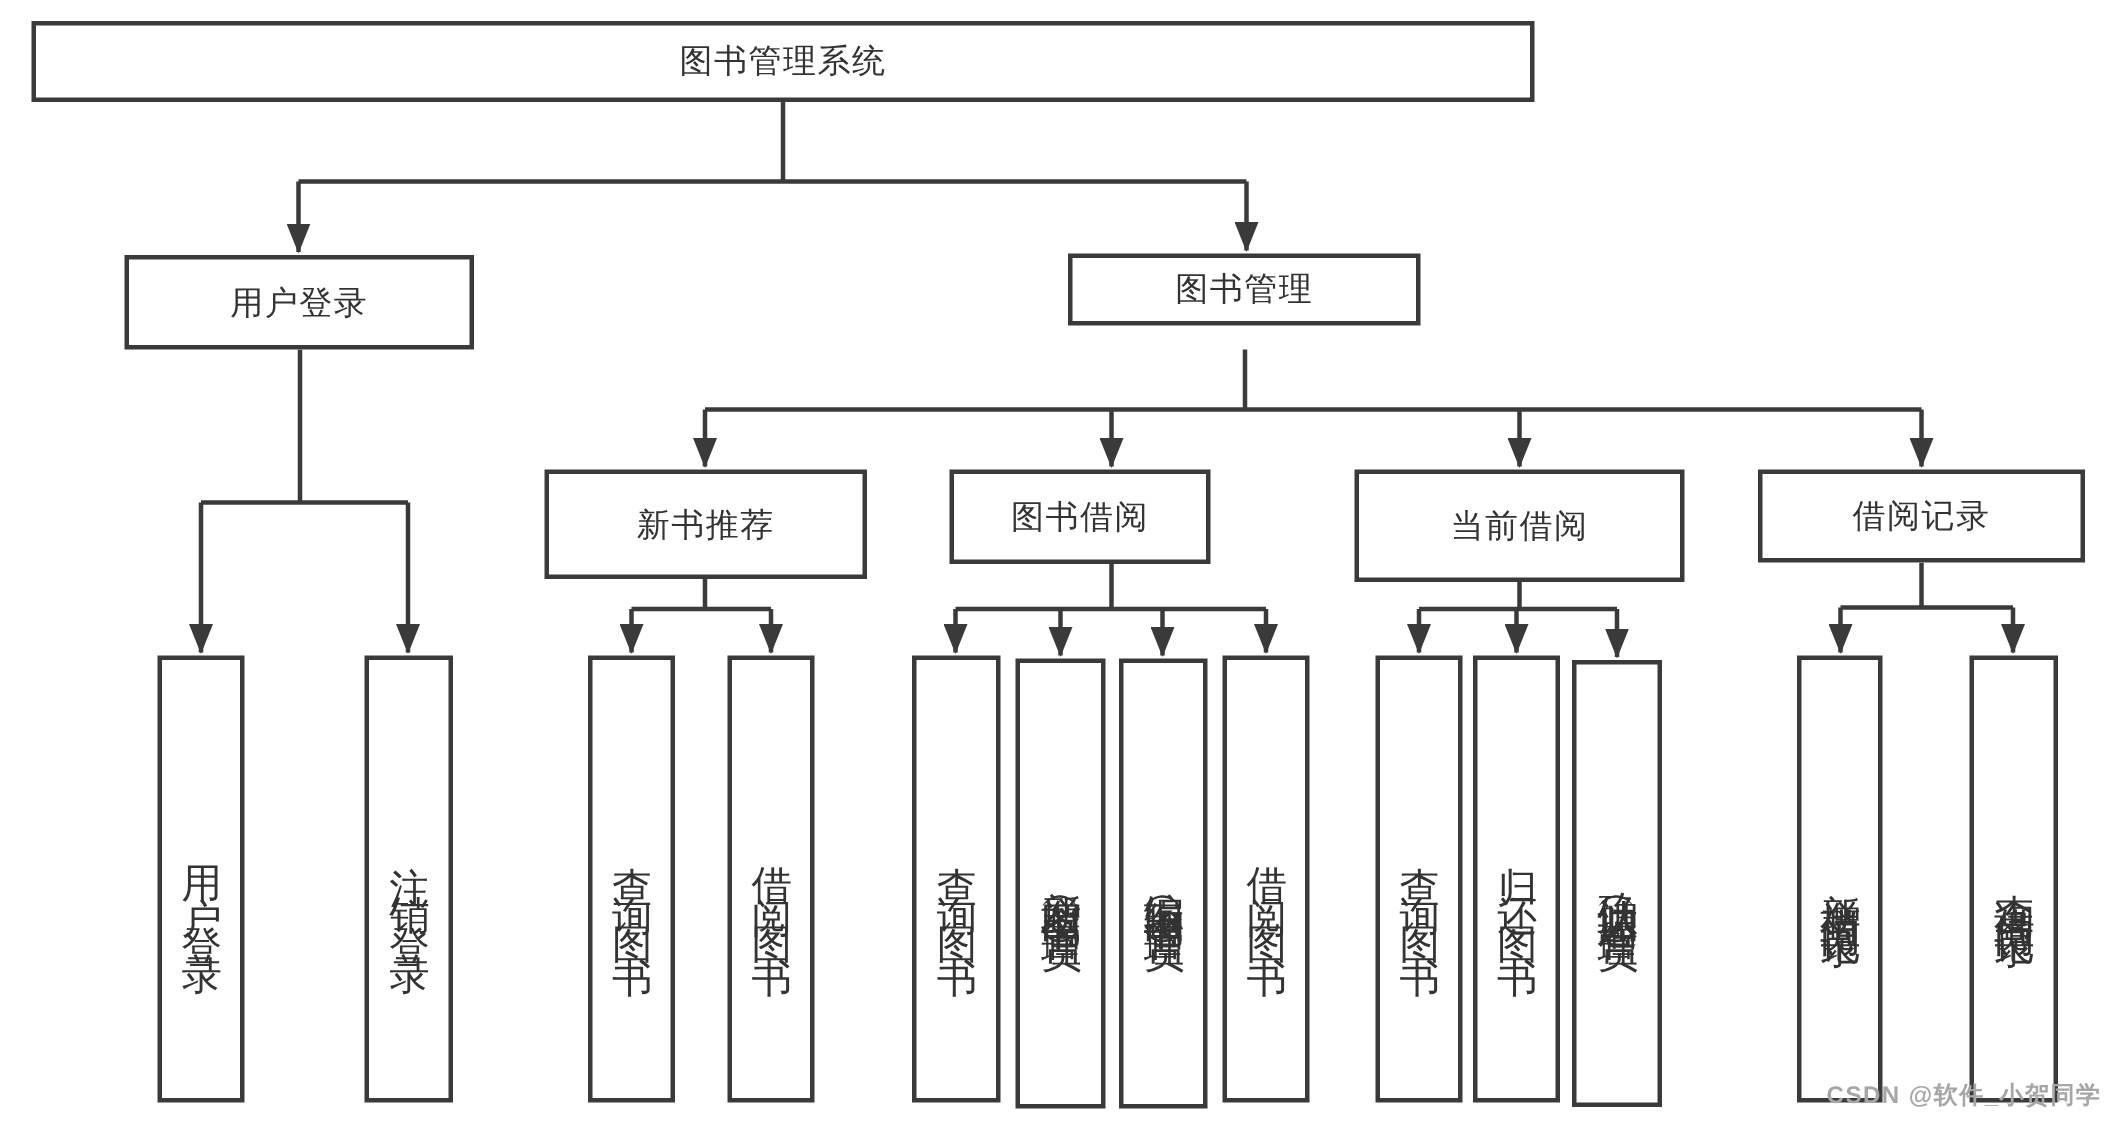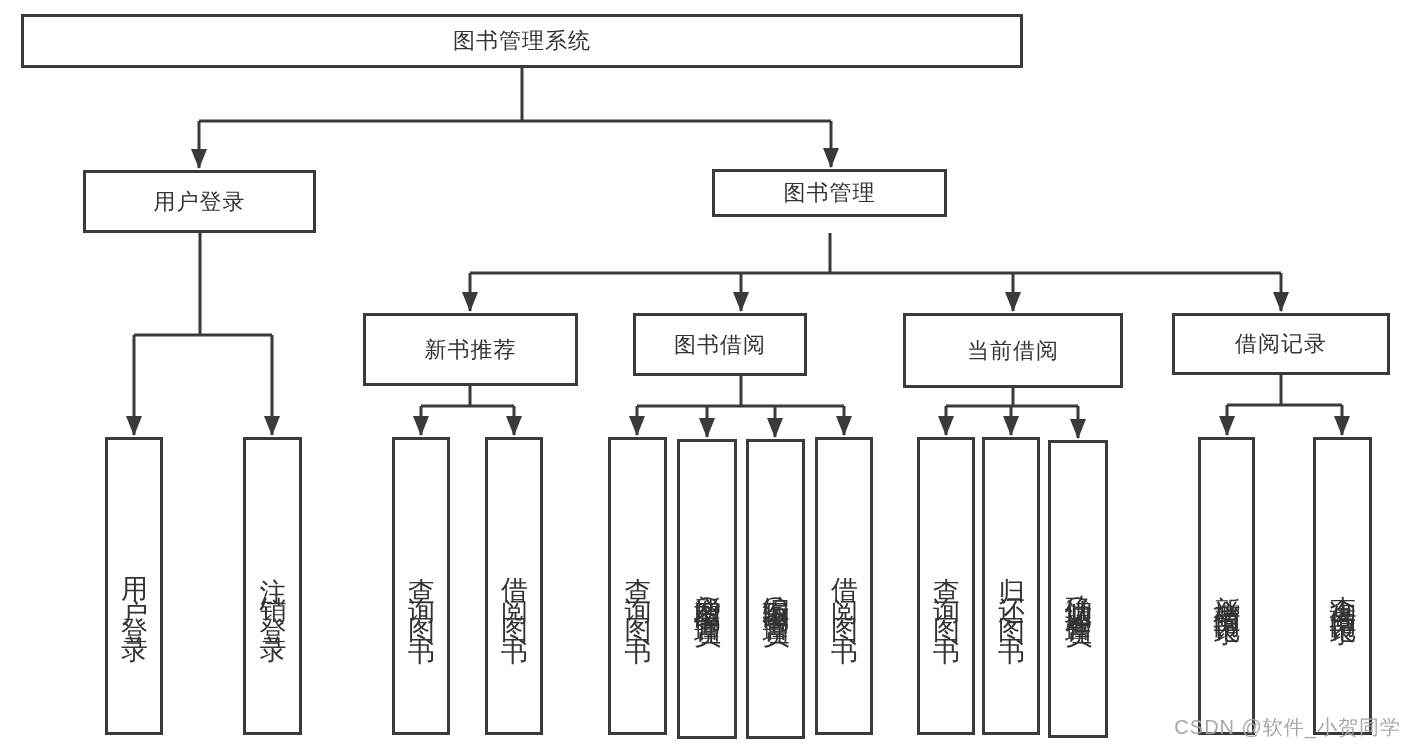--- a/index.html
+++ b/index.html
@@ -36,24 +36,25 @@
     line-height:1;
     white-space:nowrap;
   }
   .sp4 span{letter-spacing:20px;margin-top:20px;}
   .sp6 span{letter-spacing:5px;margin-top:5px;}
   .sp9 span{letter-spacing:4px;margin-top:4px;}
   .watermark{
     position:absolute;
     right:4px;
     bottom:6px;
-    font-size:20px;
+    font-size:16px;
     letter-spacing:1px;
     color:var(--watermark,#a6a6a9);
     white-space:nowrap;
+    font-weight:bold;
   }
 </style>
 </head>
 <body>
 
 <div class="stage">
 
   <svg class="connectors" viewBox="0 0 1405 747" xmlns="http://www.w3.org/2000/svg">
     <defs>
       <marker id="ah" markerUnits="userSpaceOnUse" markerWidth="20" markerHeight="16" viewBox="0 0 20 16" refX="19" refY="8" orient="auto">

